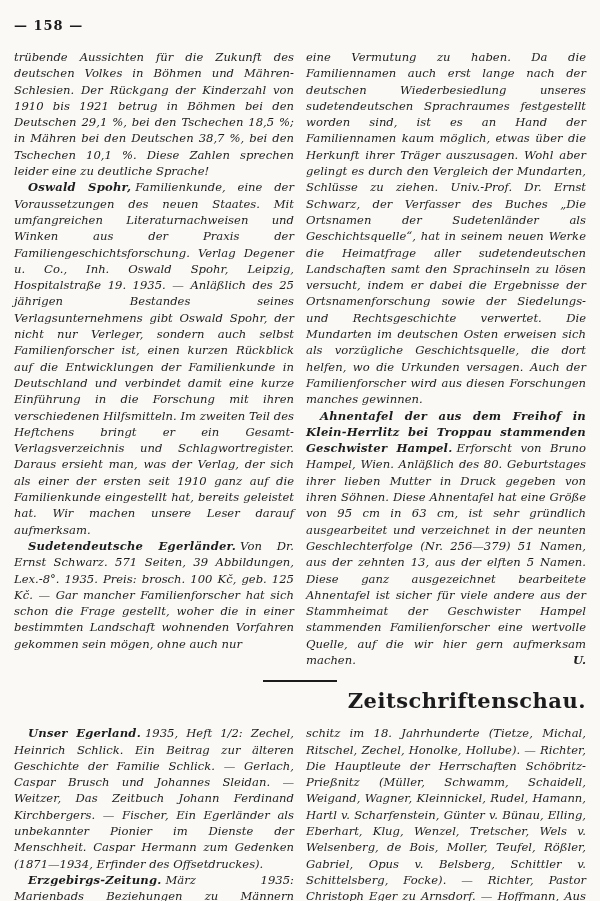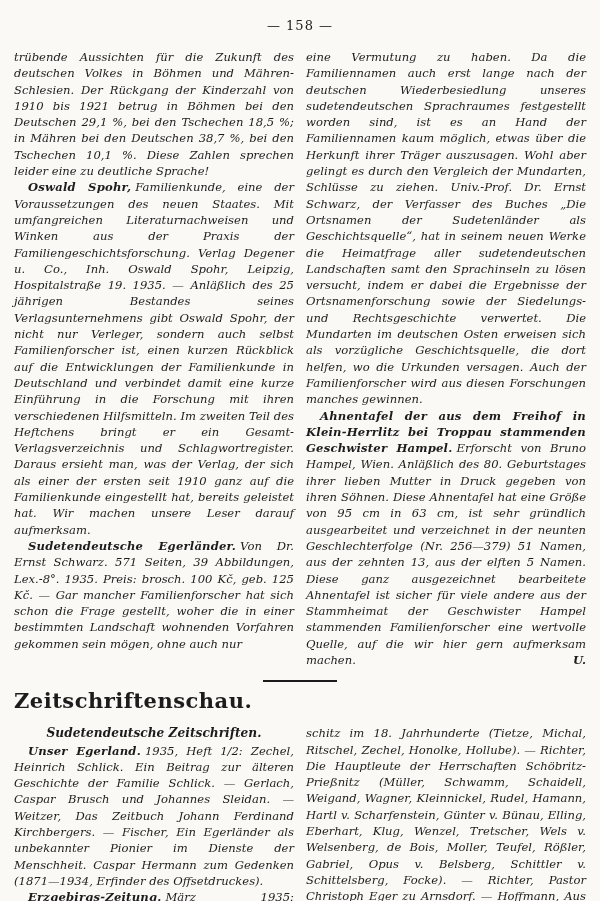--- a/index.html
+++ b/index.html
@@ -5,23 +5,23 @@
   html, body { margin: 0; padding: 0; }
   body {
     width: 600px; height: 901px;
     background: #faf9f6;
     color: #1c1c1c;
     font-family: "DejaVu Serif", "Liberation Serif", serif;
     overflow: hidden;
   }
   .page { padding: 18px 14px 0 14px; }
   .page-number {
-    text-align: center;
+    text-align: left;
     font-size: 13px;
-    font-weight: normal;
+    font-weight: bold;
     margin-bottom: 16px;
     letter-spacing: 1px;
   }
   .cols { display: flex; gap: 12px; }
   .col {
     width: 50%;
     text-align: justify;
     font-size: 11.6px;
     line-height: 16.3px;
     hyphens: auto;
@@ -29,21 +29,21 @@
   .col p { margin: 0; font-style: italic; }
   .col p.lead-para { text-indent: 14px; }
   .lead { font-weight: bold; margin-right: 4px; letter-spacing: 0.2px; }
   .sig { float: right; font-weight: bold; }
   .divider {
     width: 74px; height: 0;
     border-top: 2px solid #1c1c1c;
     margin: 12px auto 6px auto;
   }
   .review-title {
-    text-align: left;
+    text-align: right;
     font-size: 21px;
     font-weight: bold;
     margin: 4px 0 12px 0;
     letter-spacing: 0.5px;
   }
   .subheading {
     text-align: center !important;
     text-indent: 0 !important;
     font-weight: bold;
     font-size: 12.2px;
@@ -68,21 +68,20 @@
       <p class="lead-para"><span class="lead">Ahnentafel der aus dem Freihof in Klein-Herrlitz bei Troppau stammenden Geschwister Hampel.</span><span>Erforscht von Bruno Hampel, Wien. Anläßlich des 80. Geburtstages ihrer lieben Mutter in Druck gegeben von ihren Söhnen. Diese Ahnentafel hat eine Größe von 95 cm in 63 cm, ist sehr gründlich ausgearbeitet und verzeichnet in der neunten Geschlechterfolge (Nr. 256—379) 51 Namen, aus der zehnten 13, aus der elften 5 Namen. Diese ganz ausgezeichnet bearbeitete Ahnentafel ist sicher für viele andere aus der Stammheimat der Geschwister Hampel stammenden Familienforscher eine wertvolle Quelle, auf die wir hier gern aufmerksam machen.</span><span class="sig">U.</span></p>
     </div>
   </div>
 
   <div class="divider"></div>
 
   <div class="review-title">Zeitschriftenschau.</div>
 
   <div class="cols">
     <div class="col">
-      <p class="subheading">Sudetendeutsche Zeitschriften.</p>
       <p class="lead-para"><span class="lead">Unser Egerland.</span><span>1935, Heft 1/2: Zechel, Heinrich Schlick. Ein Beitrag zur älteren Geschichte der Familie Schlick. — Gerlach, Caspar Brusch und Johannes Sleidan. — Weitzer, Das Zeitbuch Johann Ferdinand Kirchbergers. — Fischer, Ein Egerländer als unbekannter Pionier im Dienste der Menschheit. Caspar Hermann zum Gedenken (1871—1934, Erfinder des Offsetdruckes).</span></p>
       <p class="lead-para"><span class="lead">Erzgebirgs-Zeitung.</span><span>März 1935: Marienbads Beziehungen zu Männern hervorragenden Rufs. — Aprilheft 1935: Sonderheft Kaaden.</span></p>
 
     </div>
     <div class="col">
       <p><span>schitz im 18. Jahrhunderte (Tietze, Michal, Ritschel, Zechel, Honolke, Hollube). — Richter, Die Hauptleute der Herrschaften Schöbritz-Prießnitz (Müller, Schwamm, Schaidell, Weigand, Wagner, Kleinnickel, Rudel, Hamann, Hartl v. Scharfenstein, Günter v. Bünau, Elling, Eberhart, Klug, Wenzel, Tretscher, Wels v. Welsenberg, de Bois, Moller, Teufel, Rößler, Gabriel, Opus v. Belsberg, Schittler v. Schittelsberg, Focke). — Richter, Pastor Christoph Eger zu Arnsdorf. — Hoffmann, Aus dem Herrschaftsgebiet Großpriesen (Ansässige, Amtsschreiber, Schafmeister, etc.).</span></p>
 
     </div>
   </div>
 

